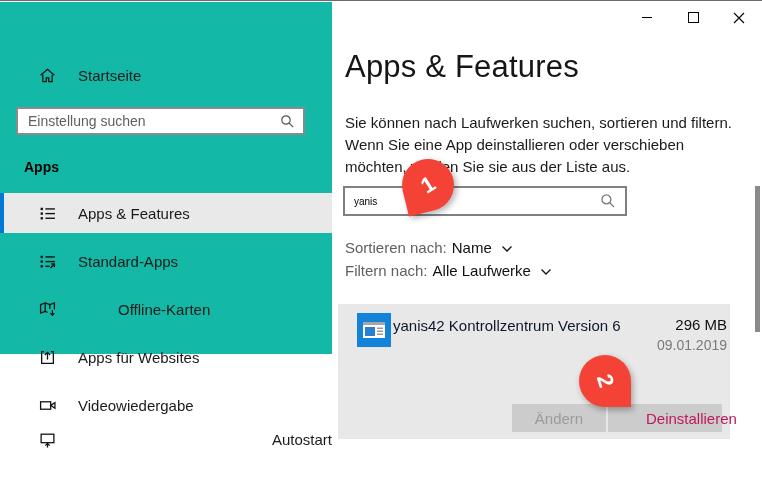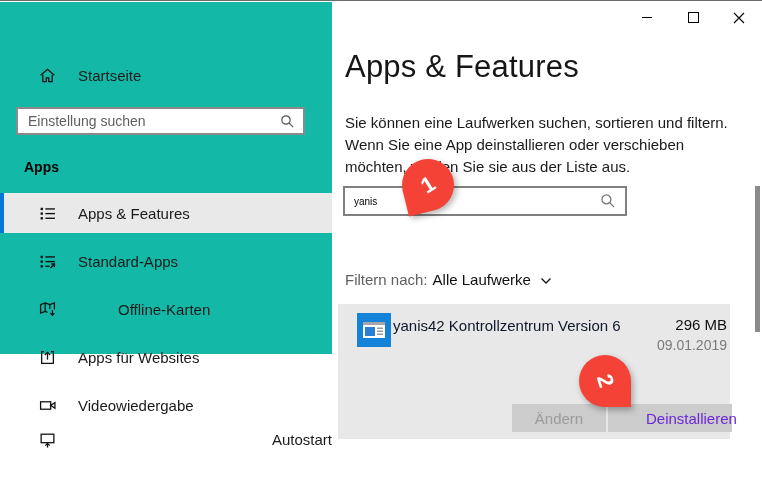--- a/index.html
+++ b/index.html
@@ -44,21 +44,21 @@
   .drop-row .chev{margin-left:9px;margin-top:3px;}
 
   
   .app-item{position:absolute;left:338px;top:303px;width:392px;height:135px;background:#e8e8e8;}
   .app-tile{position:absolute;left:19px;top:9px;width:34px;height:34px;}
   .app-name{position:absolute;left:55px;top:13px;font-size:15px;color:#0f172a;white-space:nowrap;}
   .app-size{position:absolute;right:3px;top:12px;font-size:15px;color:#101010;}
   .app-date{position:absolute;right:3px;top:33px;font-size:14px;color:#7a7a7a;}
   .app-btn{position:absolute;top:100px;height:28px;border:0;background:#cccccc;font-size:15px;font-family:"Liberation Sans",sans-serif;}
   .btn-modify{left:174px;width:94px;color:#9b9b9b;}
-  .btn-uninstall{left:270px;width:124px;color:#6d28d9;padding-left:38px;}
+  .btn-uninstall{left:270px;width:114px;color:#be185d;padding-left:38px;}
 
   
   .scroll-thumb{position:absolute;left:755px;top:185px;width:5px;height:146px;background:#8a8a8a;}
 
   
   .balloon{position:absolute;width:52px;height:52px;background:#f44336;
     box-shadow:2px 3px 6px rgba(0,0,0,.3);z-index:50;display:flex;align-items:center;justify-content:center;}
   .balloon-1{left:402px;top:158px;border-radius:50% 50% 50% 0;transform:rotate(-14deg);}
   .balloon-2{left:579px;top:354px;border-radius:50% 50% 0 50%;}
   .balloon .num{color:#fff;font-size:22px;font-weight:bold;}
@@ -200,37 +200,46 @@
             </g>
           </svg>
       </span>
       <span class="lbl">Autostart</span>
     </div>
   </div>
 
   <div class="main-title">Apps &amp; Features</div>
 
   <div class="desc">
-    <div>Sie können eine Laufwerken suchen, sortieren und filtern.</div>
+    <div>Sie können nach Laufwerken suchen, sortieren und filtern.</div>
     <div>Wenn Sie eine App deinstallieren oder verschieben</div>
     <div>möchten, wählen Sie sie aus der Liste aus.</div>
   </div>
 
   <div class="main-search">
     <input type="text" value="yanis" style="">
     <span class="mag">
       <svg width="16" height="16" viewBox="0 0 15 15">
           <circle cx="6" cy="6" r="4.2" fill="none" stroke="#777" stroke-width="1.2"></circle>
           <path d="M9.2 9.2 L13.2 13.2" stroke="#777" stroke-width="1.2"></path>
         </svg>
     </span>
   </div>
 
-
-  <div class="drop-row" style="top:270px;">
+  <div class="drop-row" style="top:238px;">
+    <span class="dlabel">Sortieren nach:</span>
+    <span class="dvalue">Name</span>
+    <span class="chev">
+      <svg width="12" height="8" viewBox="0 0 12 8">
+          <path d="M1.5 1.5 L6 6 L10.5 1.5" fill="none" stroke="#111" stroke-width="1.3"></path>
+        </svg>
+    </span>
+  </div>
+
+  <div class="drop-row" style="top:261px;">
     <span class="dlabel">Filtern nach:</span>
     <span class="dvalue">Alle Laufwerke</span>
     <span class="chev">
       <svg width="12" height="8" viewBox="0 0 12 8">
           <path d="M1.5 1.5 L6 6 L10.5 1.5" fill="none" stroke="#111" stroke-width="1.3"></path>
         </svg>
     </span>
   </div>
 
   <div class="app-item">

